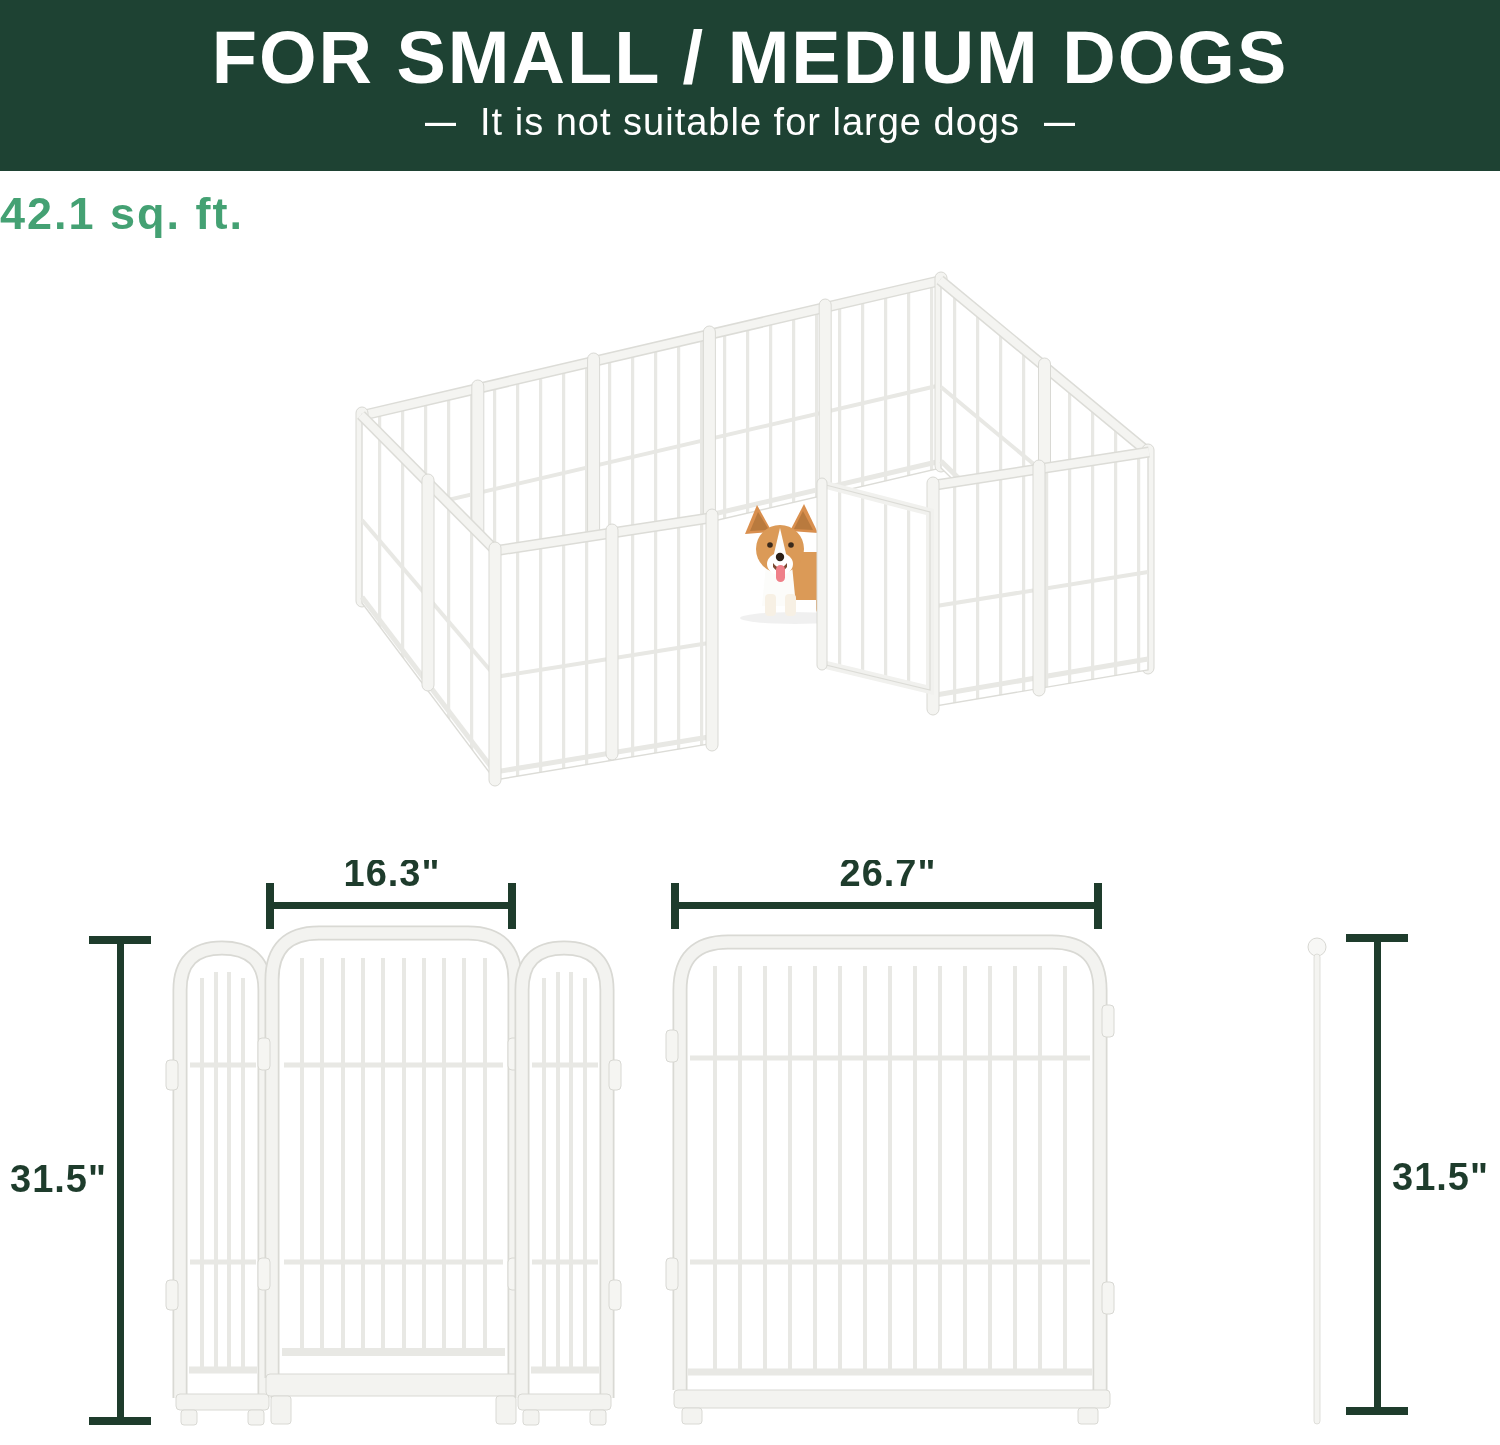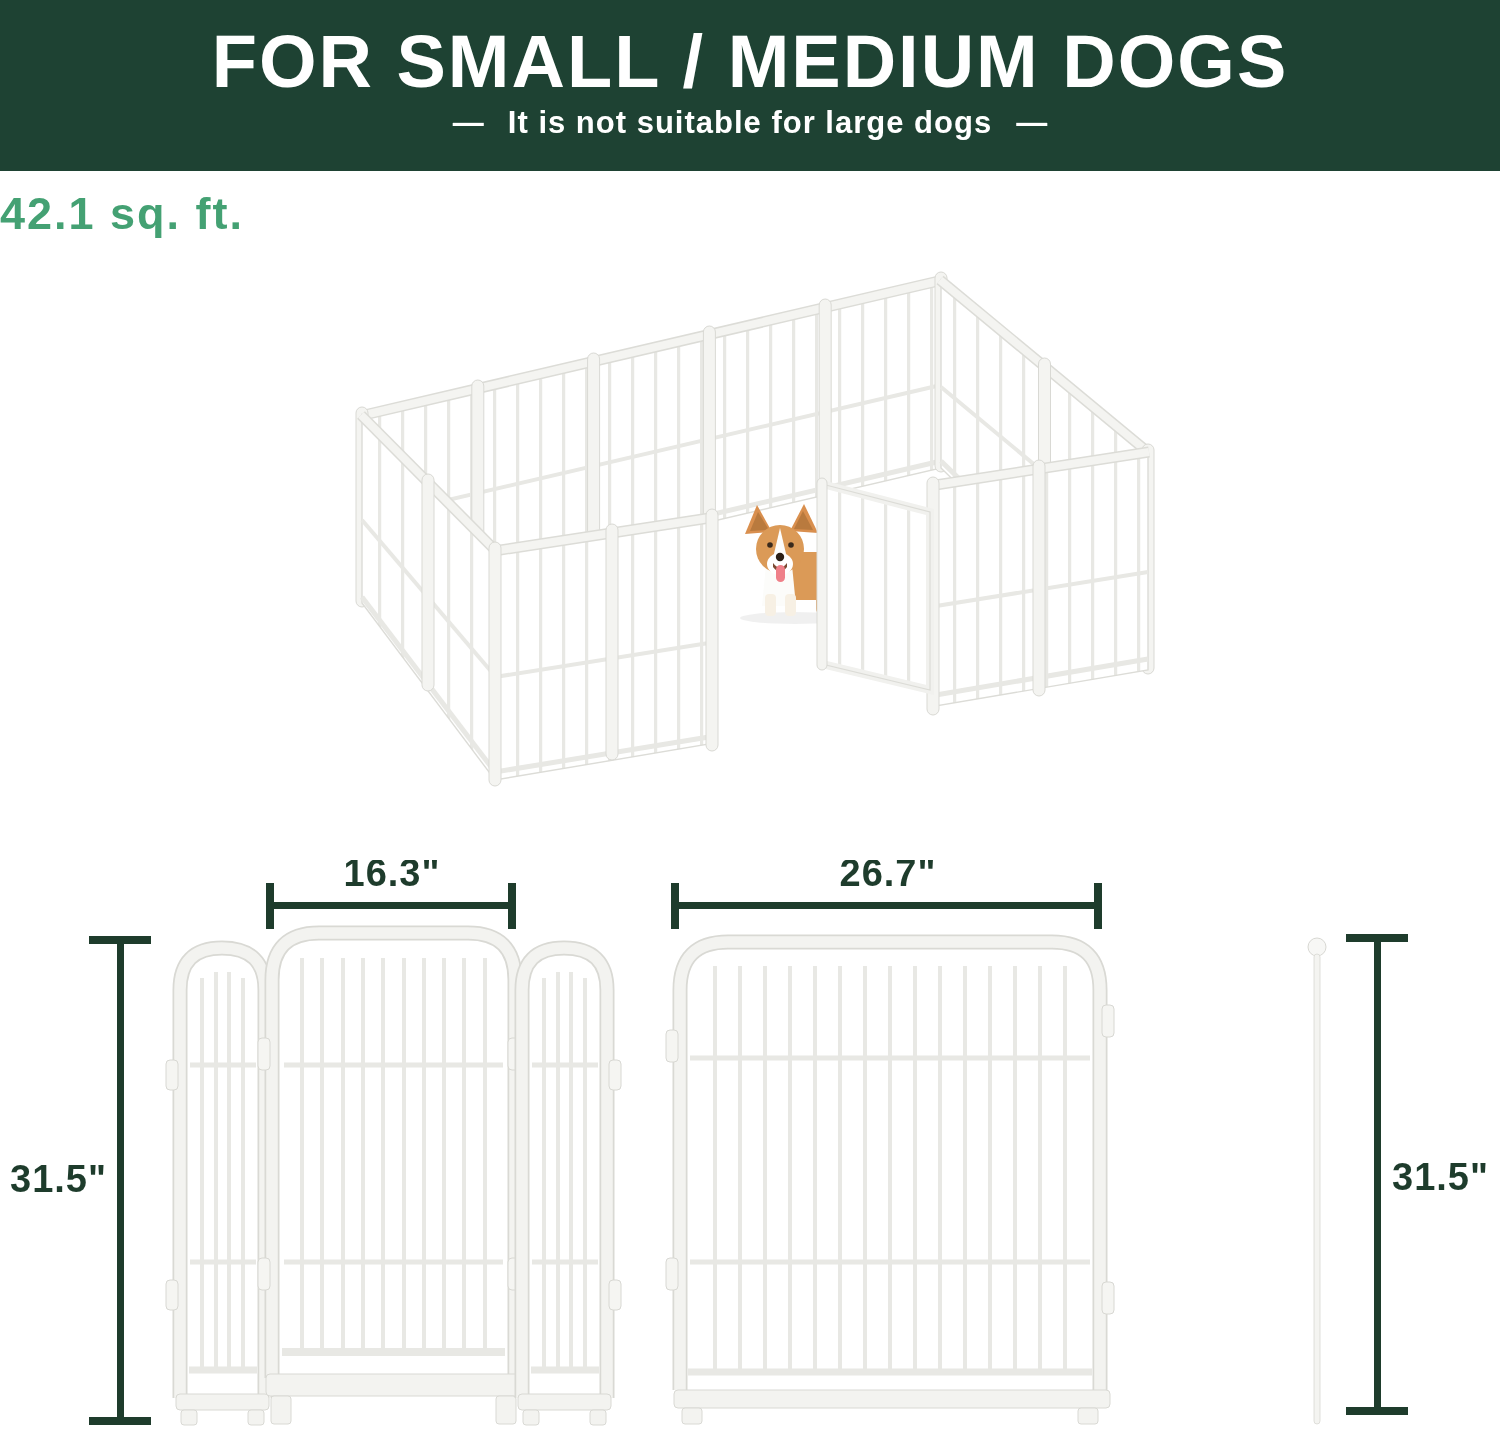--- a/index.html
+++ b/index.html
@@ -4,21 +4,21 @@
 <style>
   html,body{margin:0;padding:0;background:#ffffff;}
   .page{position:relative;width:1500px;height:1445px;background:#ffffff;overflow:hidden;
         font-family:"Liberation Sans",sans-serif;}
   
   .header{position:absolute;left:0;top:0;width:1500px;height:171px;background:#1e4233;
           display:flex;flex-direction:column;align-items:center;justify-content:center;gap:6px;}
   .header .title{color:#ffffff;font-size:74px;font-weight:800;letter-spacing:2px;line-height:1;
                  margin-top:-6px;white-space:nowrap;text-align:right;}
   .header .subtitle-row{display:flex;align-items:center;gap:24px;color:#ffffff;}
-  .header .subtitle{font-size:31px;font-weight:700;letter-spacing:1px;white-space:nowrap;}
+  .header .subtitle{font-size:38px;font-weight:400;letter-spacing:1px;white-space:nowrap;}
   .header .dash{font-size:31px;font-weight:700;}
   
   .area-label{position:absolute;left:0;top:188px;width:1500px;text-align:left;
               color:#44a173;font-size:45px;font-weight:800;letter-spacing:2px;}
   
   .pen-figure{position:absolute;left:330px;top:252px;}
   .diagrams{position:absolute;left:0;top:860px;}
   svg text{font-family:"Liberation Sans",sans-serif;font-weight:700;}
   .dim-text{font-size:38px;letter-spacing:1px;}
 </style>

